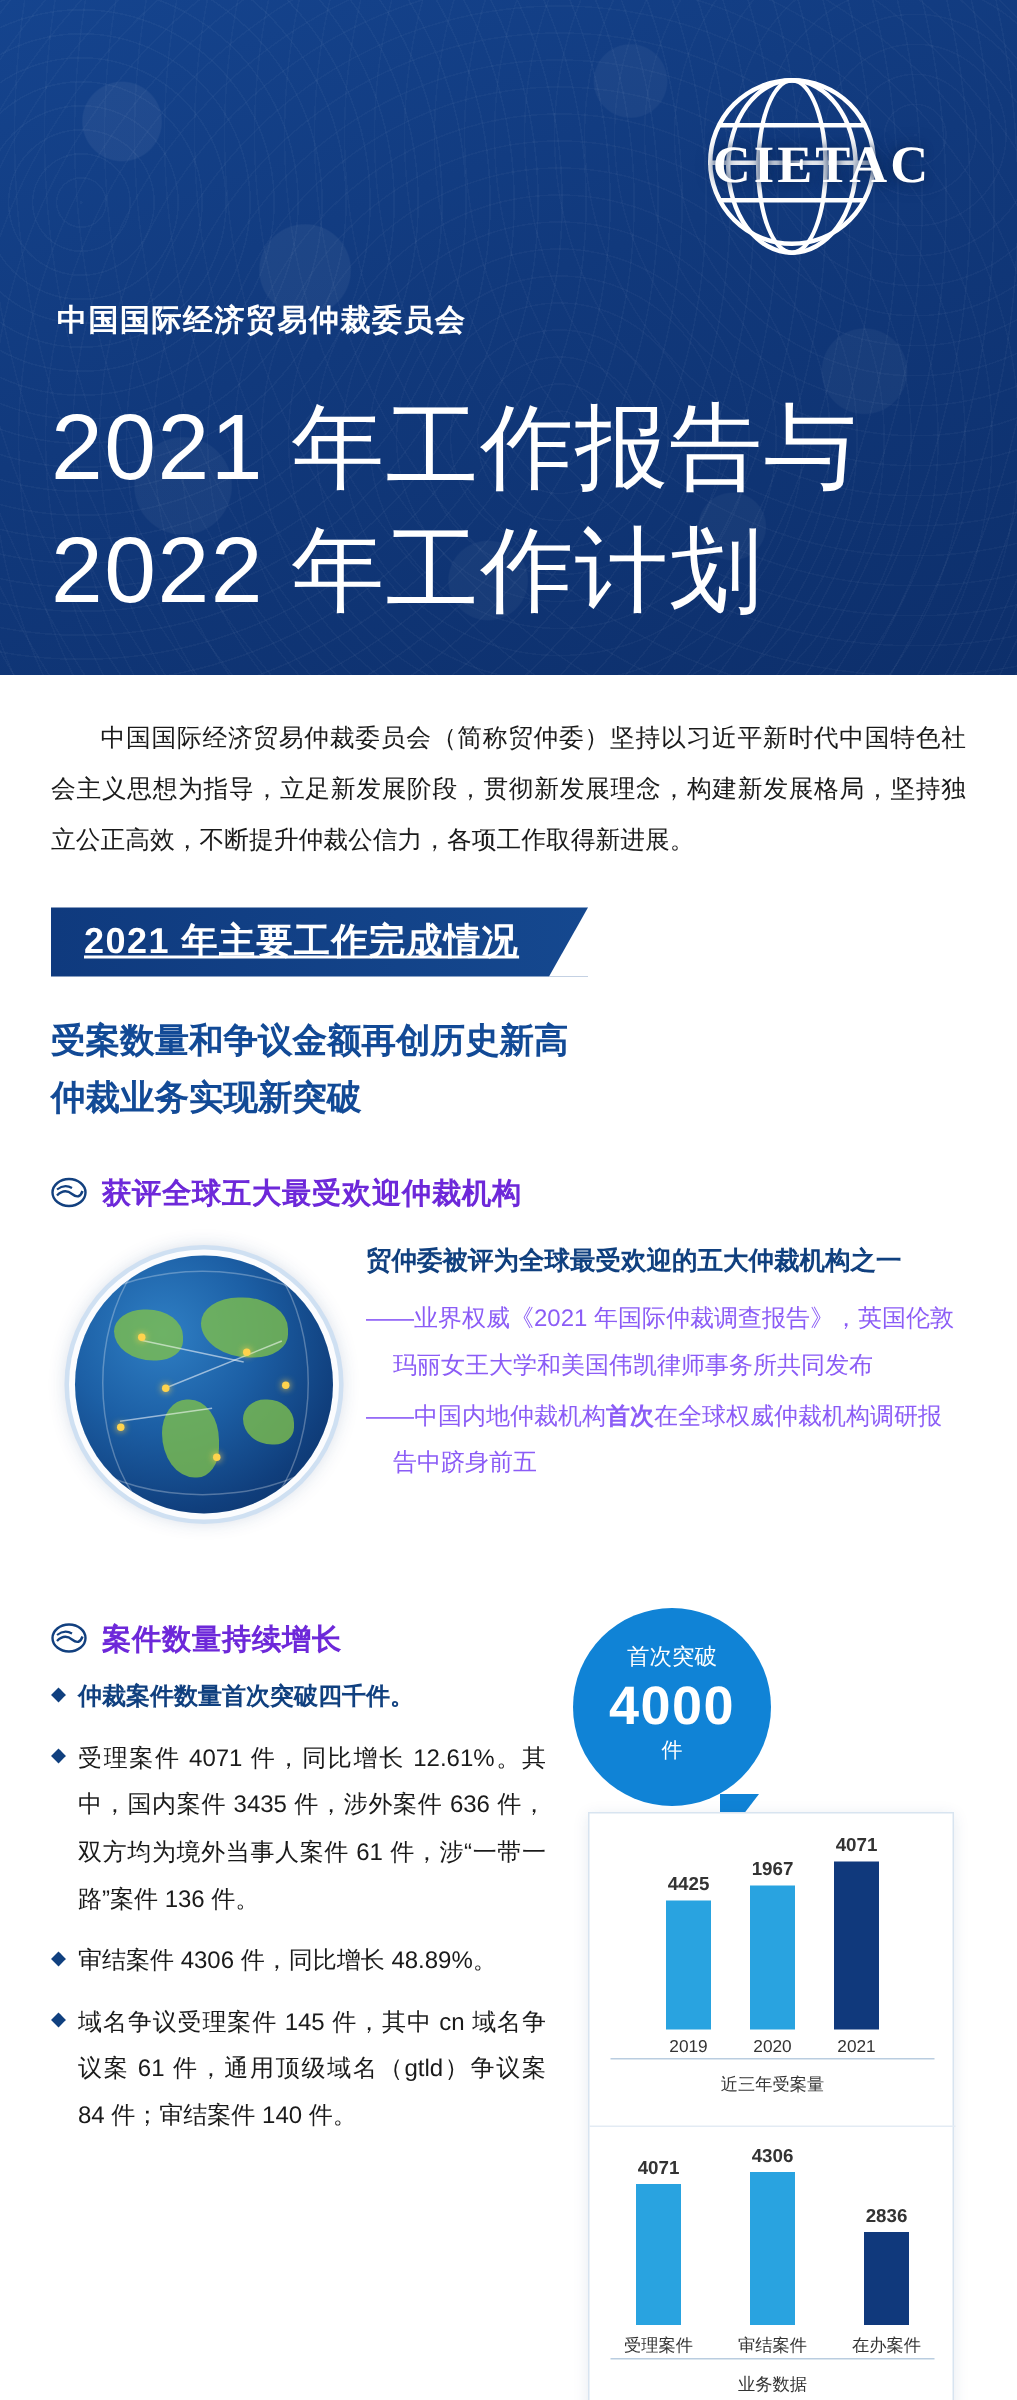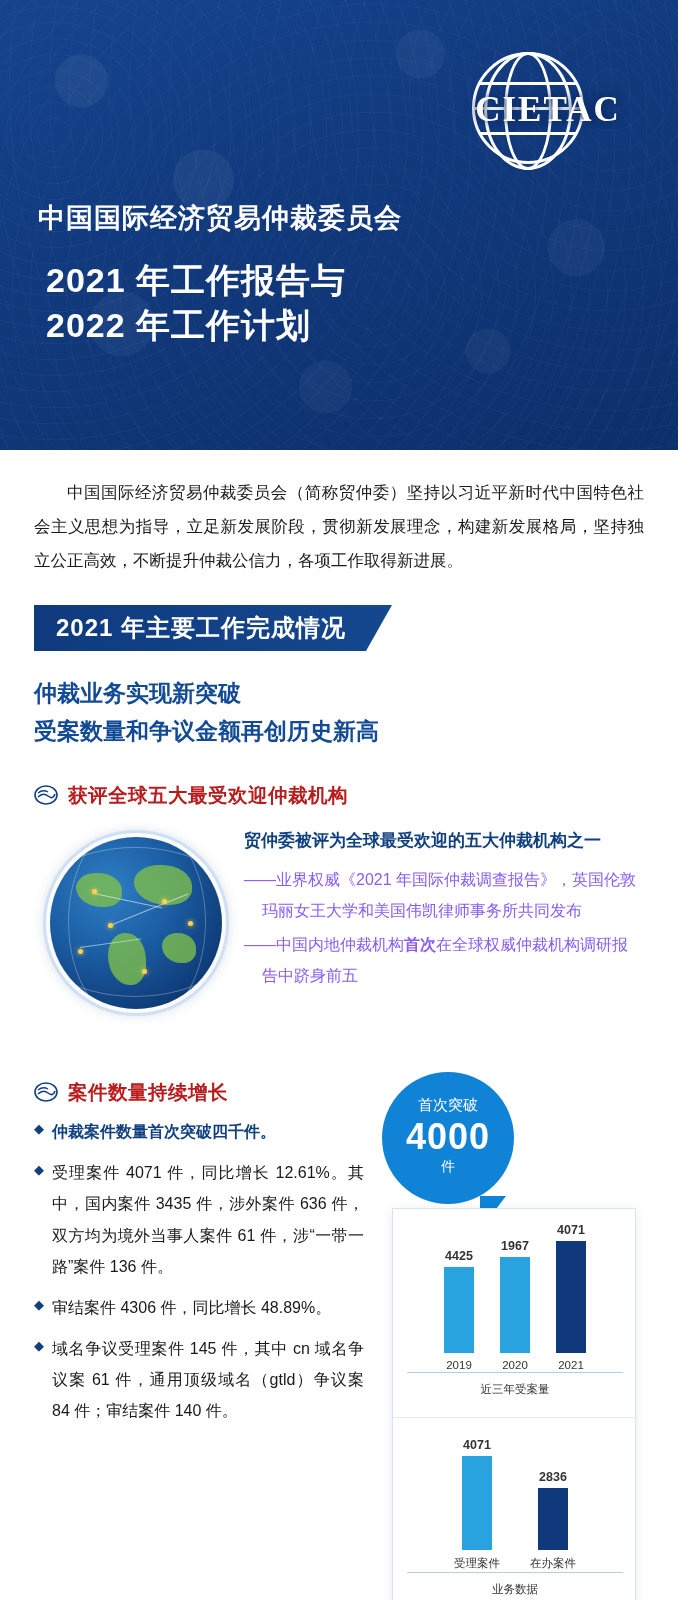--- a/index.html
+++ b/index.html
@@ -81,30 +81,30 @@
     font-size: 35px;
     font-weight: bold;
     letter-spacing: 2px;
     font-family: "Liberation Serif", serif;
     text-shadow: 0 0 6px rgba(10,40,90,0.8), 0 0 12px rgba(10,40,90,0.7);
   }
   .org-name {
     position: absolute;
     left: 38px; top: 200px;
     color: #ffffff;
-    font-size: 27px;
+    font-size: 20px;
     font-weight: bold;
     letter-spacing: 1px;
   }
   .big-title {
     position: absolute;
-    left: 46px; top: 258px;
+    left: 34px; top: 258px;
     color: #ffffff;
-    font-size: 34px;
-    font-weight: bold;
+    font-size: 62px;
+    font-weight: normal;
     line-height: 1.32;
     letter-spacing: 1px;
   }
 
   
   .intro {
     margin: 26px 34px 0 34px;
     font-size: 16.5px;
     line-height: 2.05;
     color: #1a1a1a;
@@ -118,20 +118,21 @@
     position: relative;
     display: inline-block;
     height: 46px;
     line-height: 46px;
     padding: 0 46px 0 22px;
     background: linear-gradient(90deg, #0f3a7e 0%, #15488f 100%);
     color: #ffffff;
     font-size: 24px;
     font-weight: bold;
     letter-spacing: 1px;
+    text-decoration: underline;
   }
   .banner::after {
     content: "";
     position: absolute;
     right: 0; top: 0;
     border-top: 46px solid transparent;
     border-right: 26px solid #ffffff;
   }
 
   .sub-head {
@@ -144,21 +145,21 @@
 
   
   .item-head {
     display: flex;
     align-items: center;
     gap: 10px;
     margin: 32px 34px 0 34px;
   }
   .wave-icon { width: 24px; height: 22px; flex: none; }
   .item-head-text {
-    color: #b91c1c;
+    color: #6d28d9;
     font-size: 19.5px;
     font-weight: bold;
     letter-spacing: .5px;
     text-align: center;
   }
 
   
   .globe-block {
     position: relative;
     margin: 18px 0 0 0;
@@ -285,22 +286,22 @@
   </div>
 </div>
 
 <p class="intro">中国国际经济贸易仲裁委员会（简称贸仲委）坚持以习近平新时代中国特色社会主义思想为指导，立足新发展阶段，贯彻新发展理念，构建新发展格局，坚持独立公正高效，不断提升仲裁公信力，各项工作取得新进展。</p>
 
 <div class="banner-wrap">
   <span class="banner">2021 年主要工作完成情况</span>
 </div>
 
 <div class="sub-head">
+  <div>受案数量和争议金额再创历史新高</div>
   <div>仲裁业务实现新突破</div>
-  <div>受案数量和争议金额再创历史新高</div>
 </div>
 
 <div class="item-head">
   <svg class="wave-icon" viewBox="0 0 24 22">
     <ellipse cx="12" cy="11" rx="11" ry="9" fill="none" stroke="#12407f" stroke-width="1.6"></ellipse>
     <path d="M4 13 Q9 8 14 12 T21 10" fill="none" stroke="#12407f" stroke-width="1.6"></path>
     <path d="M4 9 Q9 5 14 8" fill="none" stroke="#12407f" stroke-width="1.4"></path>
   </svg>
   <span class="item-head-text">获评全球五大最受欢迎仲裁机构</span>
 </div>
@@ -393,20 +394,25 @@
     </div>
 
     <div class="chart-box second">
       <div class="bars" style="bottom:54px; gap:22px;">
         <div class="barcol" style="width:54px;">
           <div class="val">4071</div>
           <div class="bar" style="height:94px; background:#29a3e0;"></div>
           <div class="cat">受理案件</div>
         </div>
         <div class="barcol" style="width:54px;">
+          <div class="val">4306</div>
+          <div class="bar" style="height:102px; background:#29a3e0;"></div>
+          <div class="cat">审结案件</div>
+        </div>
+        <div class="barcol" style="width:54px;">
           <div class="val">2836</div>
           <div class="bar" style="height:62px; background:#10397c;"></div>
           <div class="cat">在办案件</div>
         </div>
       </div>
       <div class="axis" style="bottom:52px;"></div>
       <div class="chart-cap" style="bottom:28px;">业务数据</div>
     </div>
   </div>
 </div>

